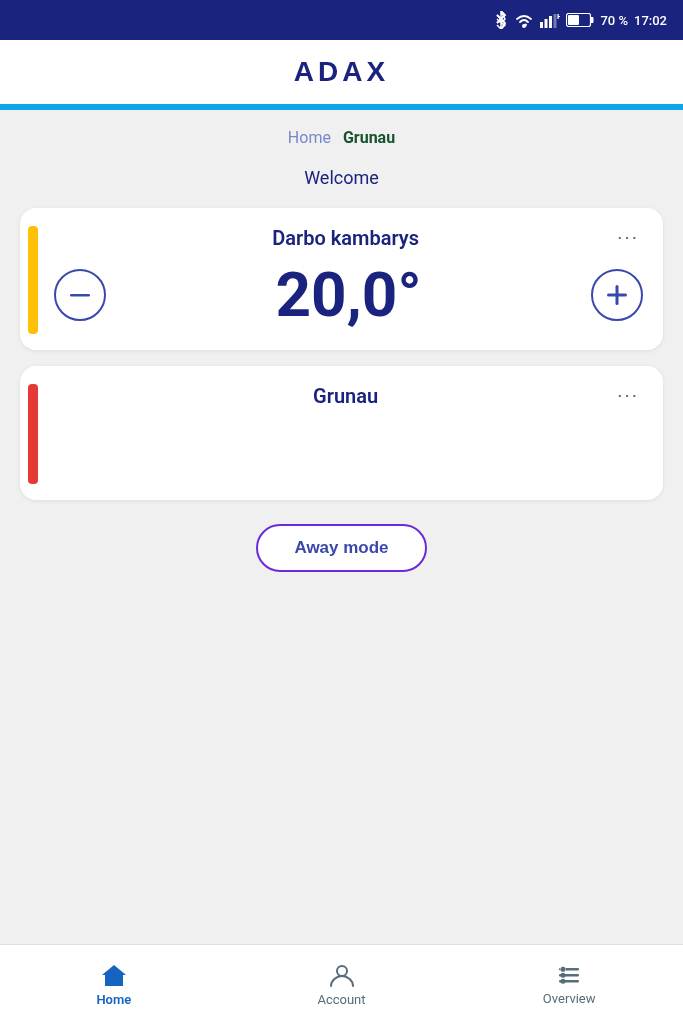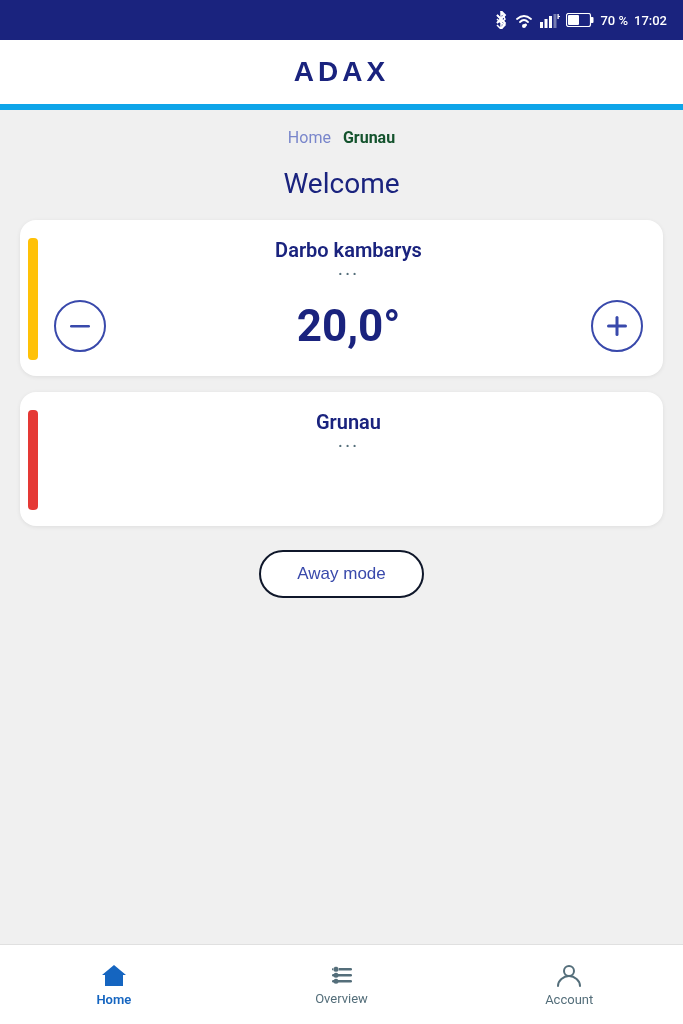--- a/index.html
+++ b/index.html
@@ -77,21 +77,21 @@
     }
 
     .breadcrumb-item.active {
       color: #14532d;
       font-weight: 700;
     }
 
     
     .welcome-title {
       text-align: center;
-      font-size: 28px;
+      font-size: 18px;
       color: #1a237e;
       font-weight: 400;
       margin: 10px 0 20px 0;
     }
 
     
     .room-card {
       background: white;
       border-radius: 16px;
       margin-bottom: 16px;
@@ -123,21 +123,20 @@
       flex: 1;
       display: flex;
       flex-direction: column;
     }
 
     .card-header {
       display: flex;
       align-items: center;
       justify-content: flex-start;
       margin-bottom: 6px;
-      flex-direction: column;
     }
 
     .room-name {
       font-size: 20px;
       font-weight: 600;
       color: #1a237e;
       text-align: center;
       flex: 1;
     }
 
@@ -165,48 +164,48 @@
       display: flex;
       align-items: center;
       justify-content: center;
       cursor: pointer;
       color: #3949ab;
       font-size: 24px;
       font-weight: 300;
     }
 
     .temp-display {
-      font-size: 44px;
+      font-size: 62px;
       font-weight: 700;
       color: #1a237e;
       line-height: 1;
     }
 
     .schedule-text {
       font-size: 13px;
       color: #90a4ae;
       margin-top: 4px;
     }
 
     
     .away-mode-container {
       display: flex;
       justify-content: center;
       margin: 24px 0;
     }
 
     .away-mode-btn {
-      border: 2px solid #0f172a;
+      border: 2px solid #6d28d9;
       background: white;
       color: #3949ab;
       font-size: 17px;
       padding: 12px 36px;
       border-radius: 30px;
       cursor: pointer;
-      font-weight: 400;
+      font-weight: 700;
     }
 
     
     .bottom-nav {
       background: white;
       height: 80px;
       display: flex;
       align-items: center;
       border-top: 1px solid #e0e0e0;
       flex-shrink: 0;
@@ -336,33 +335,33 @@
 
   <div class="nav-item active">
     <svg width="28" height="26" viewBox="0 0 28 26" fill="none">
       <path d="M14 3L2 13H5V24H11V17H17V24H23V13H26L14 3Z" fill="#1565c0"></path>
       <rect x="10.5" y="17" width="7" height="7" rx="0.5" fill="#1565c0"></rect>
     </svg>
     <span class="nav-label" style="color:#1565c0;font-weight:600;">Home</span>
   </div>
 
   <div class="nav-item">
+    <svg width="26" height="26" viewBox="0 0 26 26" fill="none">
+      <circle cx="13" cy="9" r="5" stroke="#546e7a" stroke-width="2" fill="none"></circle>
+      <path d="M2 24C2 18.477 7.373 14 13 14C18.627 14 24 18.477 24 24" stroke="#546e7a" stroke-width="2" fill="none" stroke-linecap="round"></path>
+    </svg>
+    <span class="nav-label">Account</span>
+  </div>
+
+  <div class="nav-item">
     <svg width="28" height="24" viewBox="0 0 28 24" fill="none">
       <rect x="4" y="5" width="20" height="2.5" rx="1.25" fill="#546e7a"></rect>
       <rect x="4" y="11" width="20" height="2.5" rx="1.25" fill="#546e7a"></rect>
       <rect x="4" y="17" width="20" height="2.5" rx="1.25" fill="#546e7a"></rect>
       <circle cx="8" cy="6.25" r="3" fill="#f0f0f0" stroke="#546e7a" stroke-width="0"></circle>
       <circle cx="8" cy="6.25" r="2.5" fill="#546e7a"></circle>
       <circle cx="8" cy="12.25" r="2.5" fill="#546e7a"></circle>
       <circle cx="8" cy="18.25" r="2.5" fill="#546e7a"></circle>
     </svg>
     <span class="nav-label">Overview</span>
   </div>
 
-  <div class="nav-item">
-    <svg width="26" height="26" viewBox="0 0 26 26" fill="none">
-      <circle cx="13" cy="9" r="5" stroke="#546e7a" stroke-width="2" fill="none"></circle>
-      <path d="M2 24C2 18.477 7.373 14 13 14C18.627 14 24 18.477 24 24" stroke="#546e7a" stroke-width="2" fill="none" stroke-linecap="round"></path>
-    </svg>
-    <span class="nav-label">Account</span>
-  </div>
-
 </div>
 
 </body></html>

